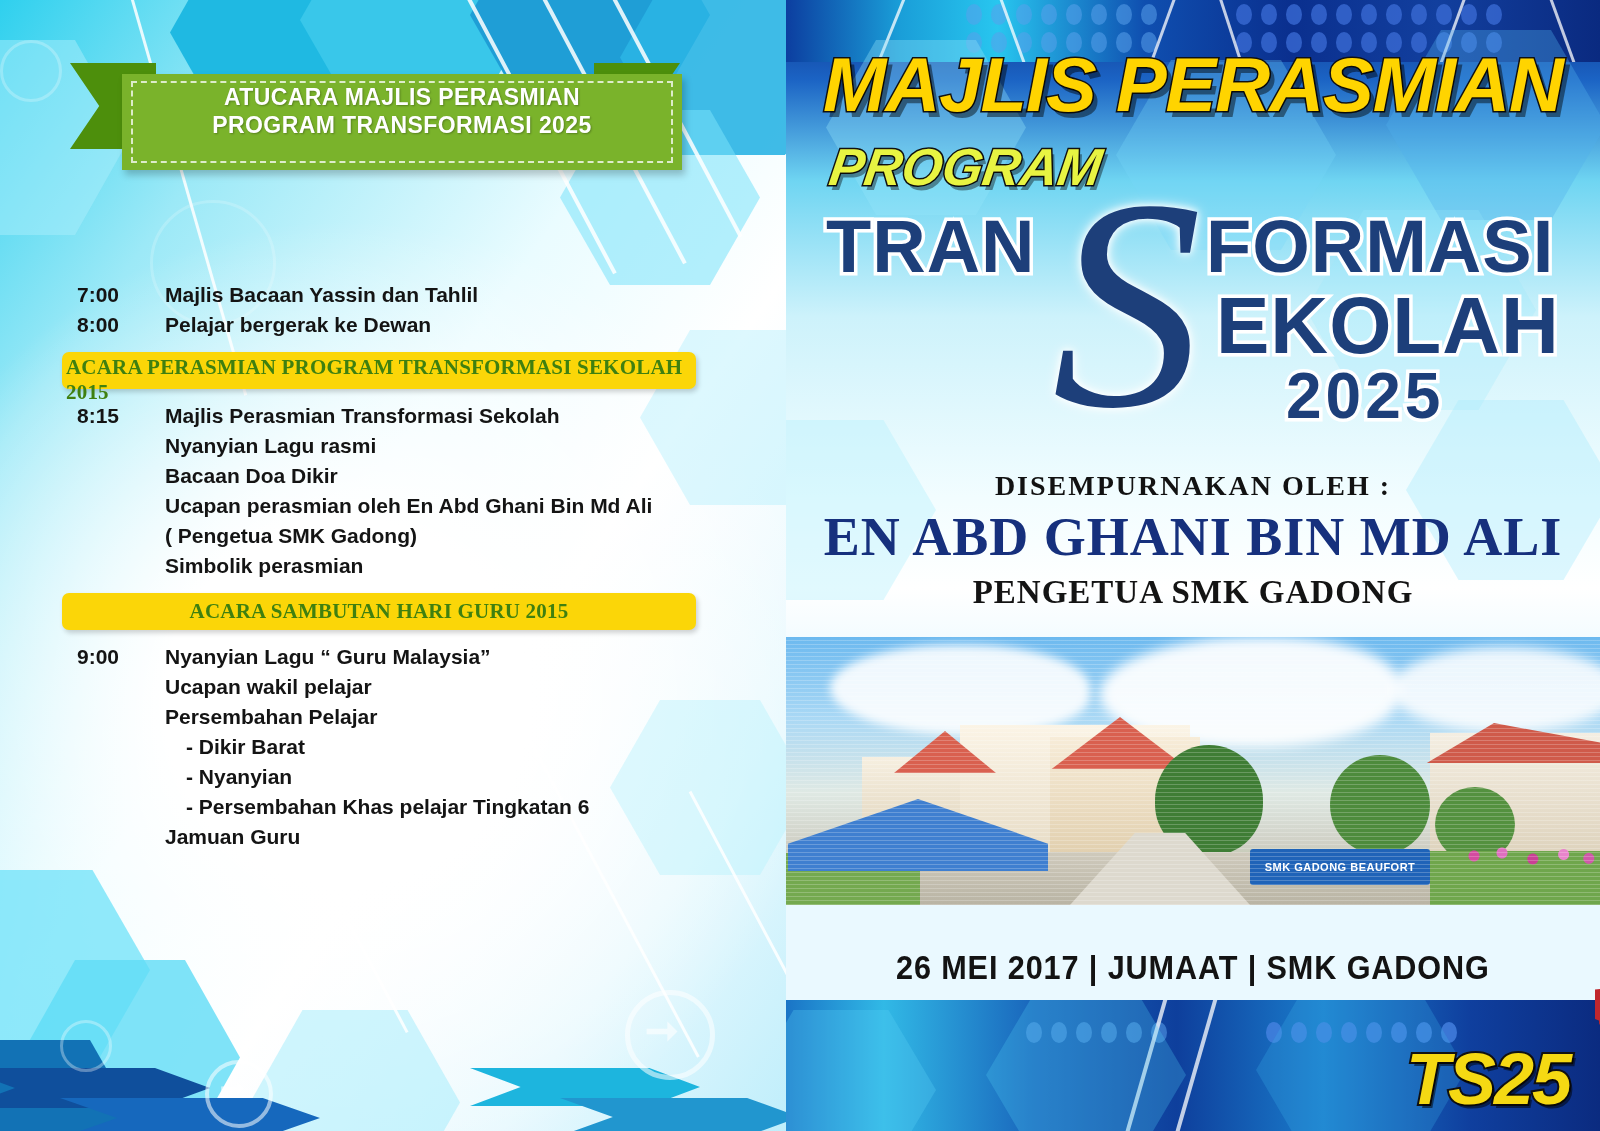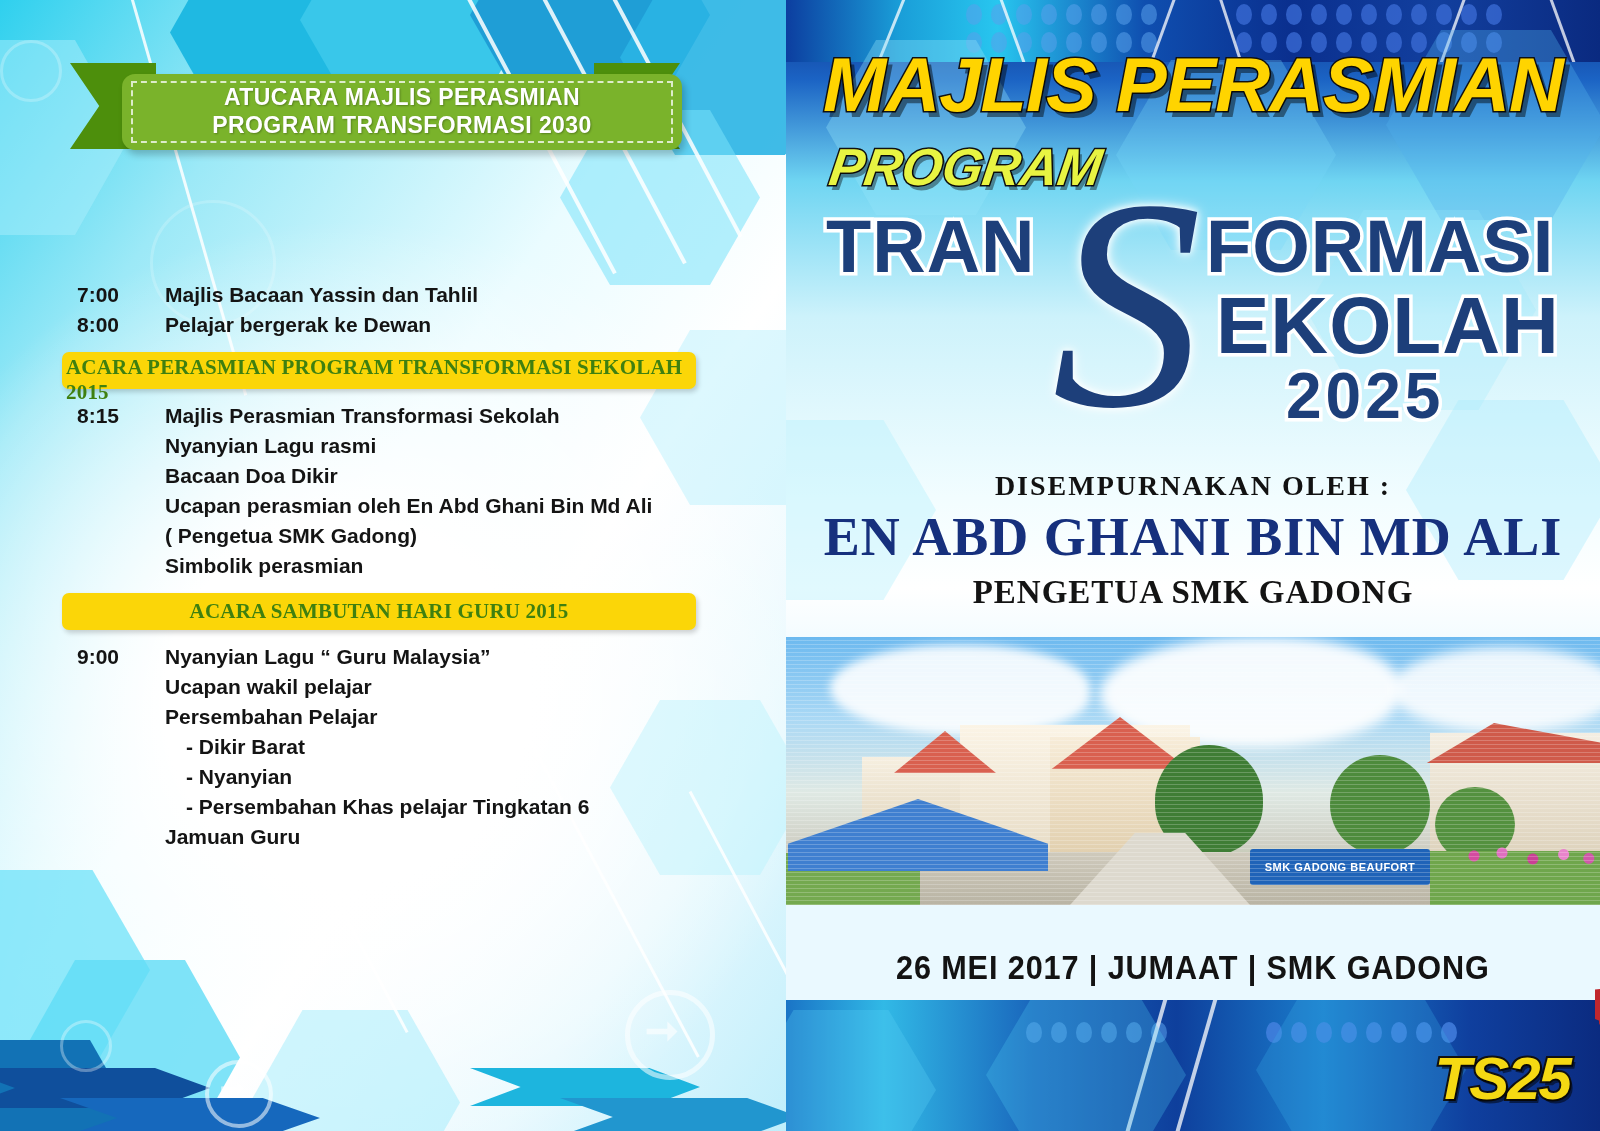--- a/index.html
+++ b/index.html
@@ -20,22 +20,22 @@
   .lp-line{position:absolute;background:rgba(255,255,255,.85);transform-origin:left center;}
   .lp-chev{position:absolute;clip-path:polygon(0 0, 78% 0, 100% 50%, 78% 100%, 0 100%, 22% 50%);}
   .lp-ring{position:absolute;border-radius:50%;border:5px solid rgba(255,255,255,.55);}
   .lp-arrow{position:absolute;color:rgba(255,255,255,.6);font-size:40px;line-height:1;font-weight:bold;}
 
   
   #ribbon{position:absolute;left:70px;top:63px;width:610px;height:86px;}
   .rb-tail{position:absolute;top:0;width:86px;height:86px;background:#4d8f0c;}
   .rb-tail.l{left:0;clip-path:polygon(0 0,100% 0,100% 100%,0 100%,34% 50%);}
   .rb-tail.r{right:0;clip-path:polygon(0 0,100% 0,66% 50%,100% 100%,0 100%);}
-  .rb-main{position:absolute;left:52px;top:11px;width:560px;height:76px;background:#7ab32b;
-           box-shadow:3px 5px 7px rgba(0,0,0,.22);border-radius:13px;}
+  .rb-main{position:absolute;left:52px;top:11px;width:560px;height:96px;background:#7ab32b;
+           box-shadow:3px 5px 7px rgba(0,0,0,.22);}
   .rb-inner{position:absolute;left:9px;top:7px;right:9px;bottom:7px;border:2px dashed rgba(255,255,255,.75);}
   .rb-text{position:absolute;left:0;right:0;top:9px;text-align:center;color:#fff;
            font-weight:bold;font-size:23px;line-height:28px;letter-spacing:.4px;
            font-family:"Liberation Sans",sans-serif;text-shadow:1px 1px 2px rgba(0,0,0,.28);}
 
   
   #schedule{position:absolute;left:0;top:280px;width:786px;}
   .sch-row{display:flex;padding:0 0 0 77px;}
   .sch-time{width:88px;flex:none;font-size:21px;font-weight:bold;color:#141414;line-height:30px;}
   .sch-desc{font-size:21px;font-weight:bold;color:#141414;line-height:30px;white-space:pre;}
@@ -139,21 +139,21 @@
     border-radius:42%;transform:rotate(-2deg);}
   #crest-band2 span{display:block;text-align:center;font-size:10px;font-weight:bold;color:#f7d94a;
     line-height:24px;letter-spacing:.5px;}
 
   #datebar{position:absolute;left:0;right:0;top:948px;text-align:center;}
   #datebar span{font-family:"Liberation Sans",sans-serif;font-weight:bold;font-size:34px;
     letter-spacing:1px;color:#131313;transform:scaleX(.9);display:inline-block;}
 
   #ts25{position:absolute;right:30px;bottom:18px;
     font-family:"Liberation Sans",sans-serif;font-weight:bold;font-style:italic;
-    font-size:60px;line-height:68px;color:#f5d913;-webkit-text-stroke:4px #111;
+    font-size:72px;line-height:68px;color:#f5d913;-webkit-text-stroke:4px #111;
     paint-order:stroke fill;letter-spacing:-2px;
     text-shadow:3px 4px 0 rgba(0,0,0,.5);}
 </style>
 </head>
 <body>
 
 <div id="poster">
 
   <div id="left-panel">
 
@@ -191,21 +191,21 @@
     <div class="lp-ring" style="left:0px;top:40px;width:56px;height:56px;border-width:3px;opacity:.45;"></div>
     <div class="lp-ring" style="left:150px;top:200px;width:120px;height:120px;border-width:3px;opacity:.35;"></div>
 
     <div id="ribbon">
       <div class="rb-tail l"></div>
       <div class="rb-tail r"></div>
       <div class="rb-main">
         <div class="rb-inner"></div>
         <div class="rb-text">
           <div>ATUCARA MAJLIS PERASMIAN</div>
-          <div>PROGRAM TRANSFORMASI 2030</div>
+          <div>PROGRAM TRANSFORMASI 2025</div>
         </div>
       </div>
     </div>
 
     <div id="schedule">
 
       <div class="sch-row">
         <div class="sch-time">7:00</div>
         <div class="sch-desc">Majlis Bacaan Yassin dan Tahlil</div>
       </div>

